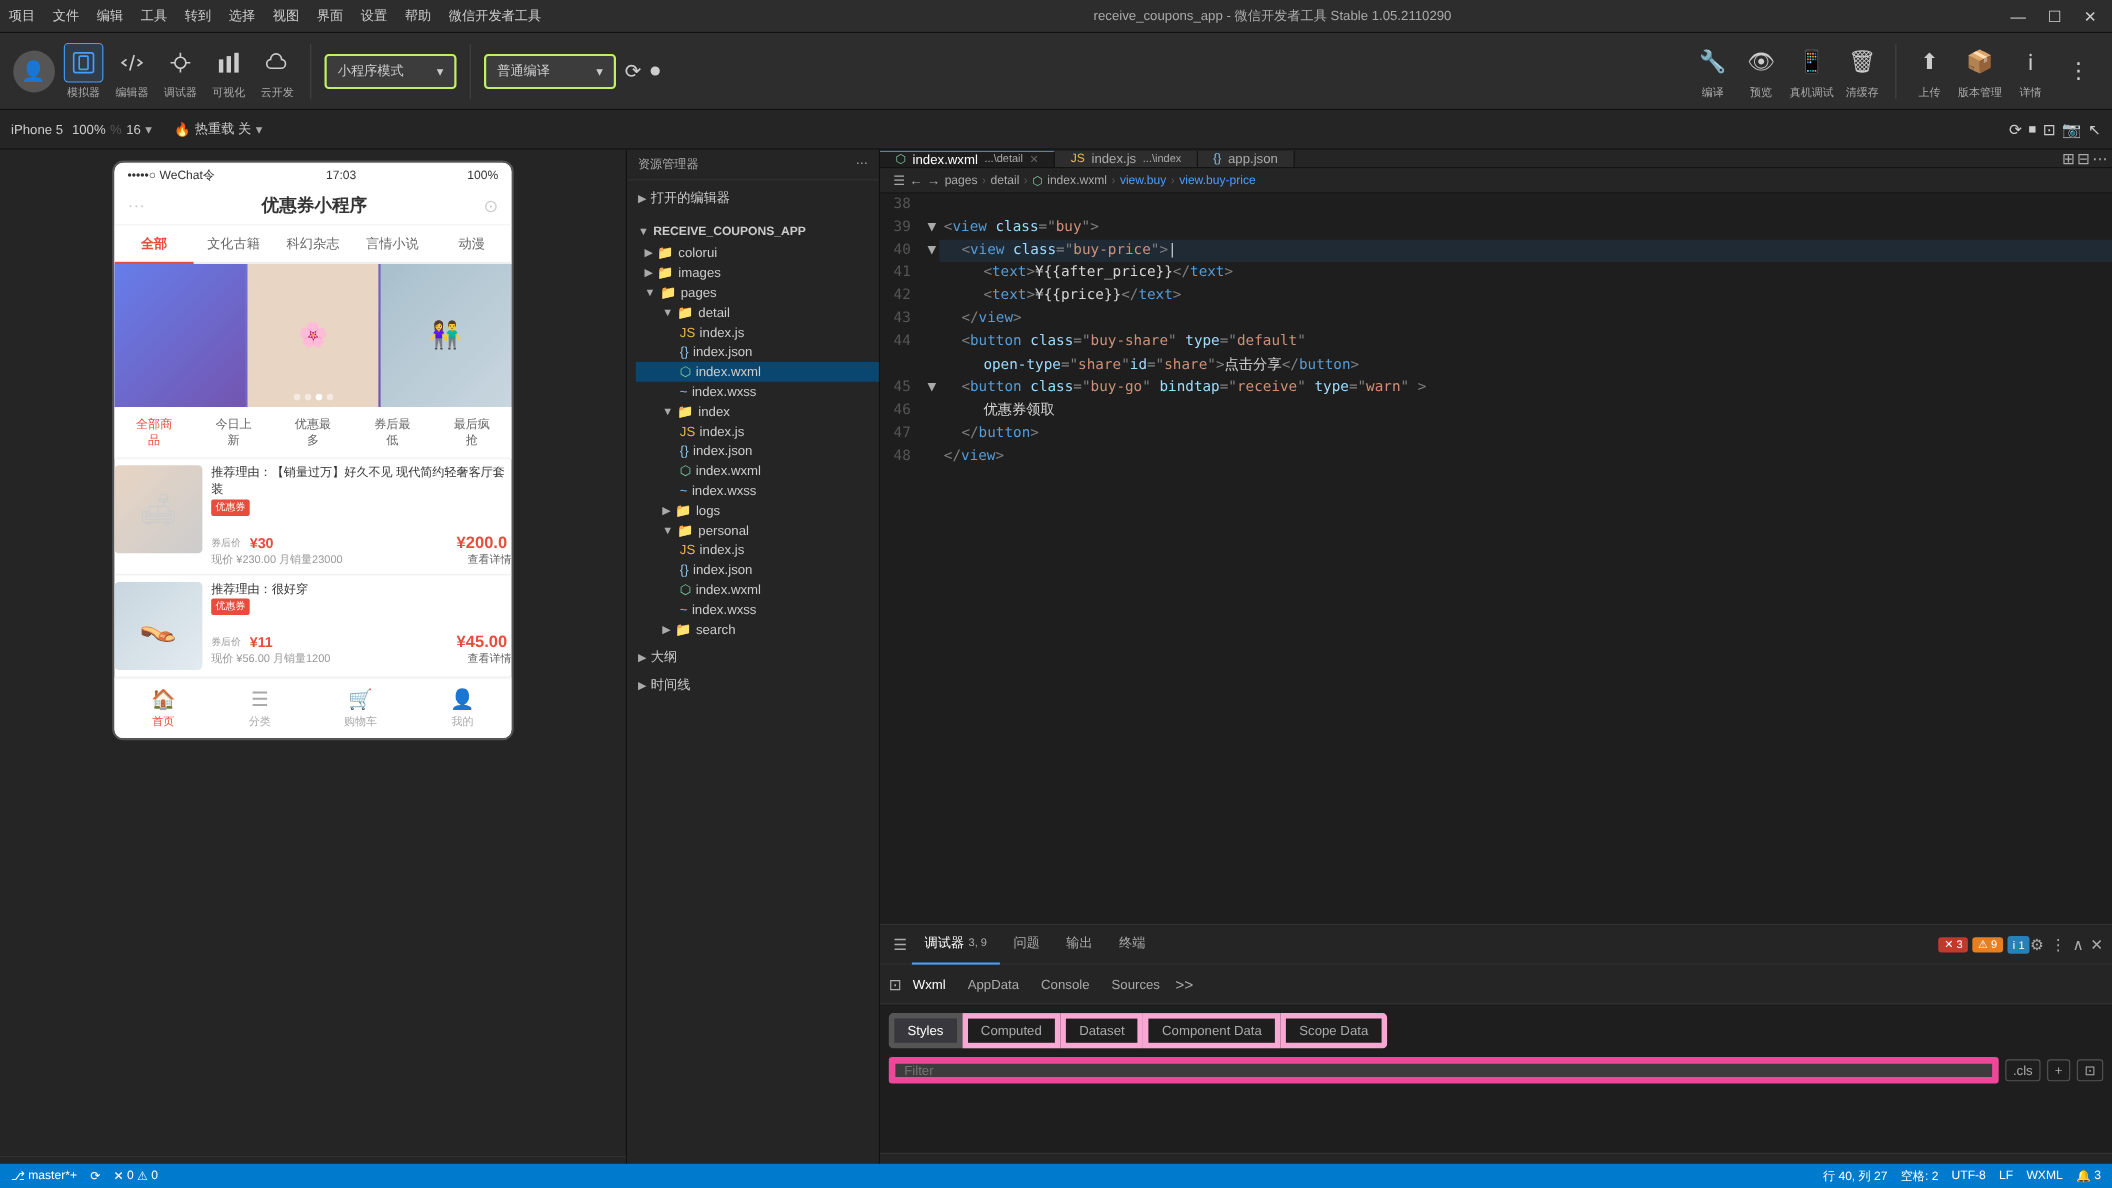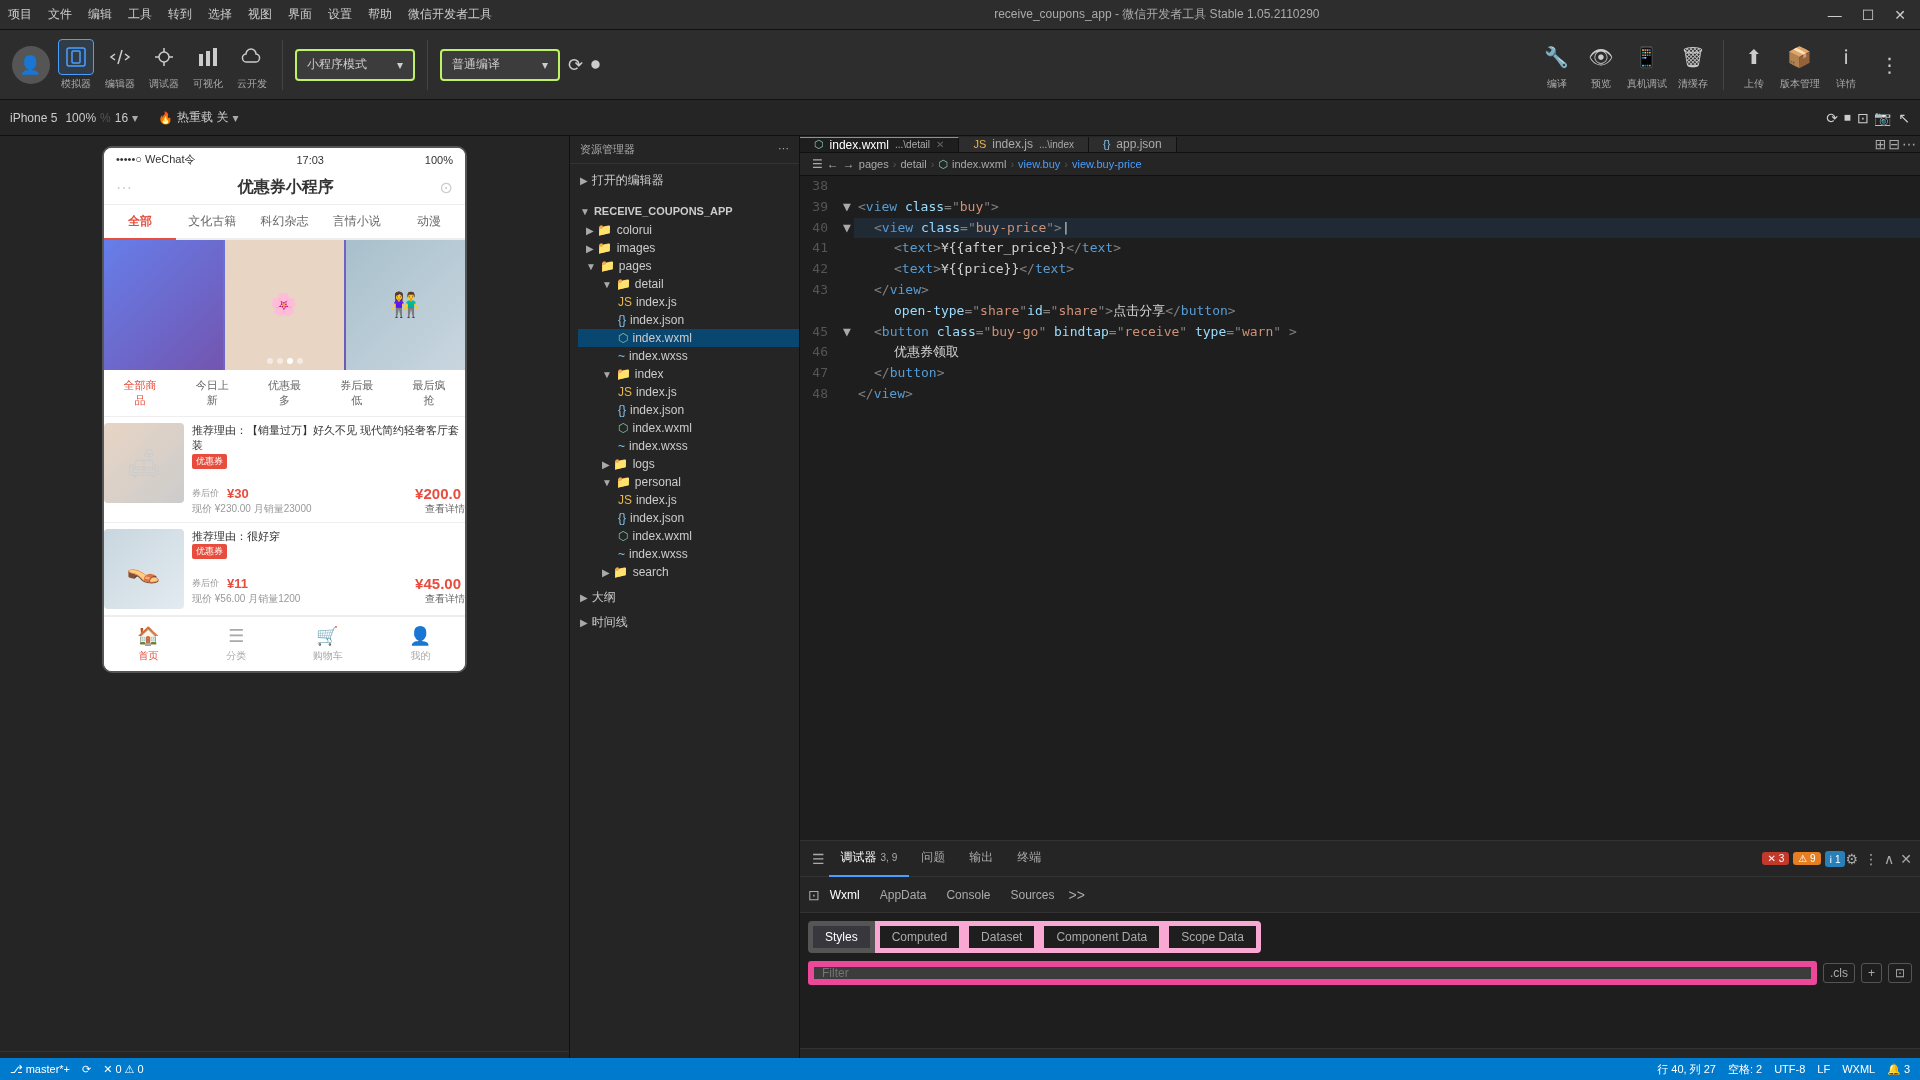--- a/index.html
+++ b/index.html
@@ -667,20 +667,25 @@
           <span class="collapse-btn"></span>
           <span class="line-content" style="padding-left:40px;"><span class="punct">&lt;</span><span class="tag">text</span><span class="punct">&gt;</span><span class="content">¥{{price}}</span><span class="punct">&lt;/</span><span class="tag">text</span><span class="punct">&gt;</span></span>
         </div>
 
         <div class="code-line">
           <span class="line-num">43</span>
           <span class="collapse-btn"></span>
           <span class="line-content" style="padding-left:20px;"><span class="punct">&lt;/</span><span class="tag">view</span><span class="punct">&gt;</span></span>
         </div>
 
+        <div class="code-line">
+          <span class="line-num">44</span>
+          <span class="collapse-btn"></span>
+          <span class="line-content" style="padding-left:20px;"><span class="punct">&lt;</span><span class="tag">button</span> <span class="attr">class</span><span class="punct">="</span><span class="val">buy-share</span><span class="punct">"</span> <span class="attr">type</span><span class="punct">="</span><span class="val">default</span><span class="punct">"</span></span>
+        </div>
 
         <div class="code-line">
           <span class="line-num"></span>
           <span class="collapse-btn"></span>
           <span class="line-content" style="padding-left:40px;"><span class="attr">open-type</span><span class="punct">="</span><span class="val">share</span><span class="punct">"</span><span class="attr">id</span><span class="punct">="</span><span class="val">share</span><span class="punct">"&gt;</span><span class="cn-text">点击分享</span><span class="punct">&lt;/</span><span class="tag">button</span><span class="punct">&gt;</span></span>
         </div>
 
         <div class="code-line">
           <span class="line-num">45</span>
           <span class="collapse-btn collapse-arrow">▼</span>

